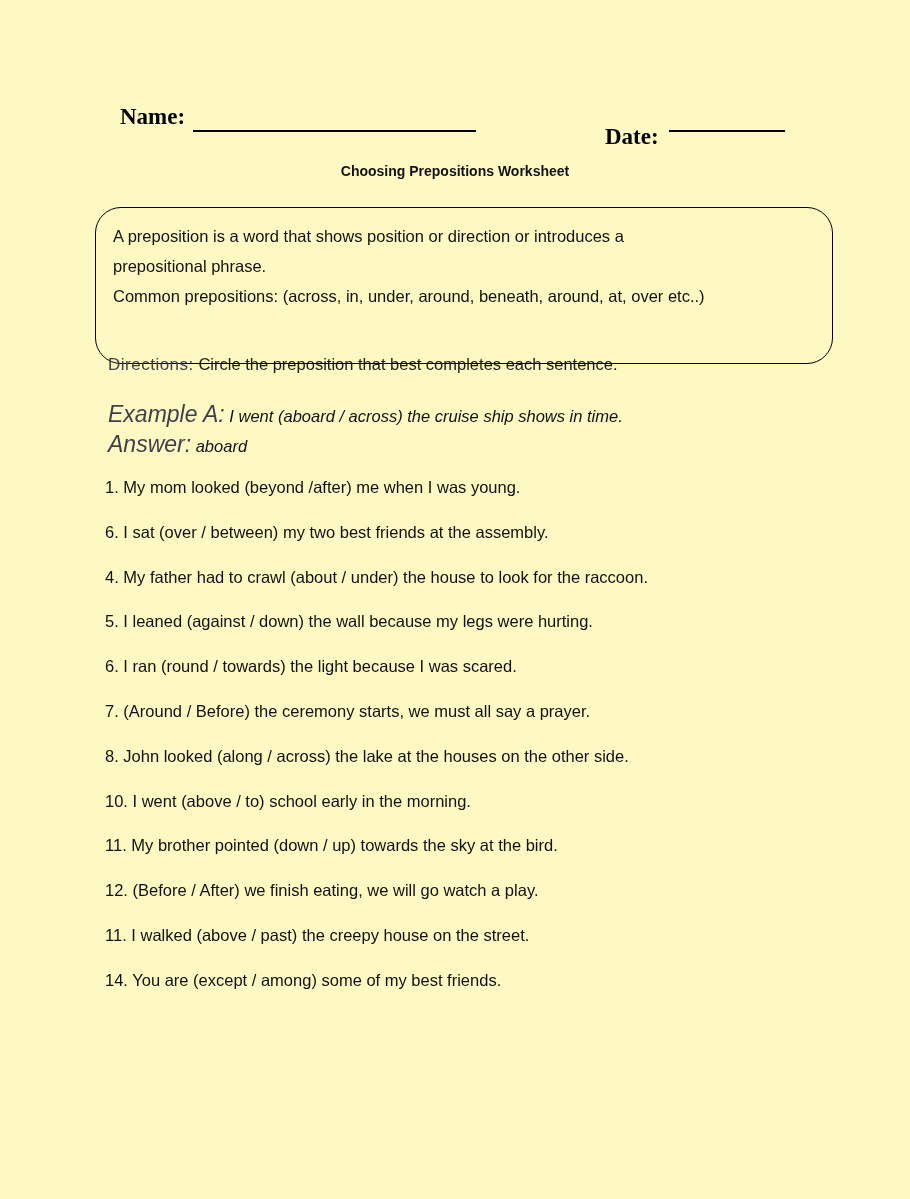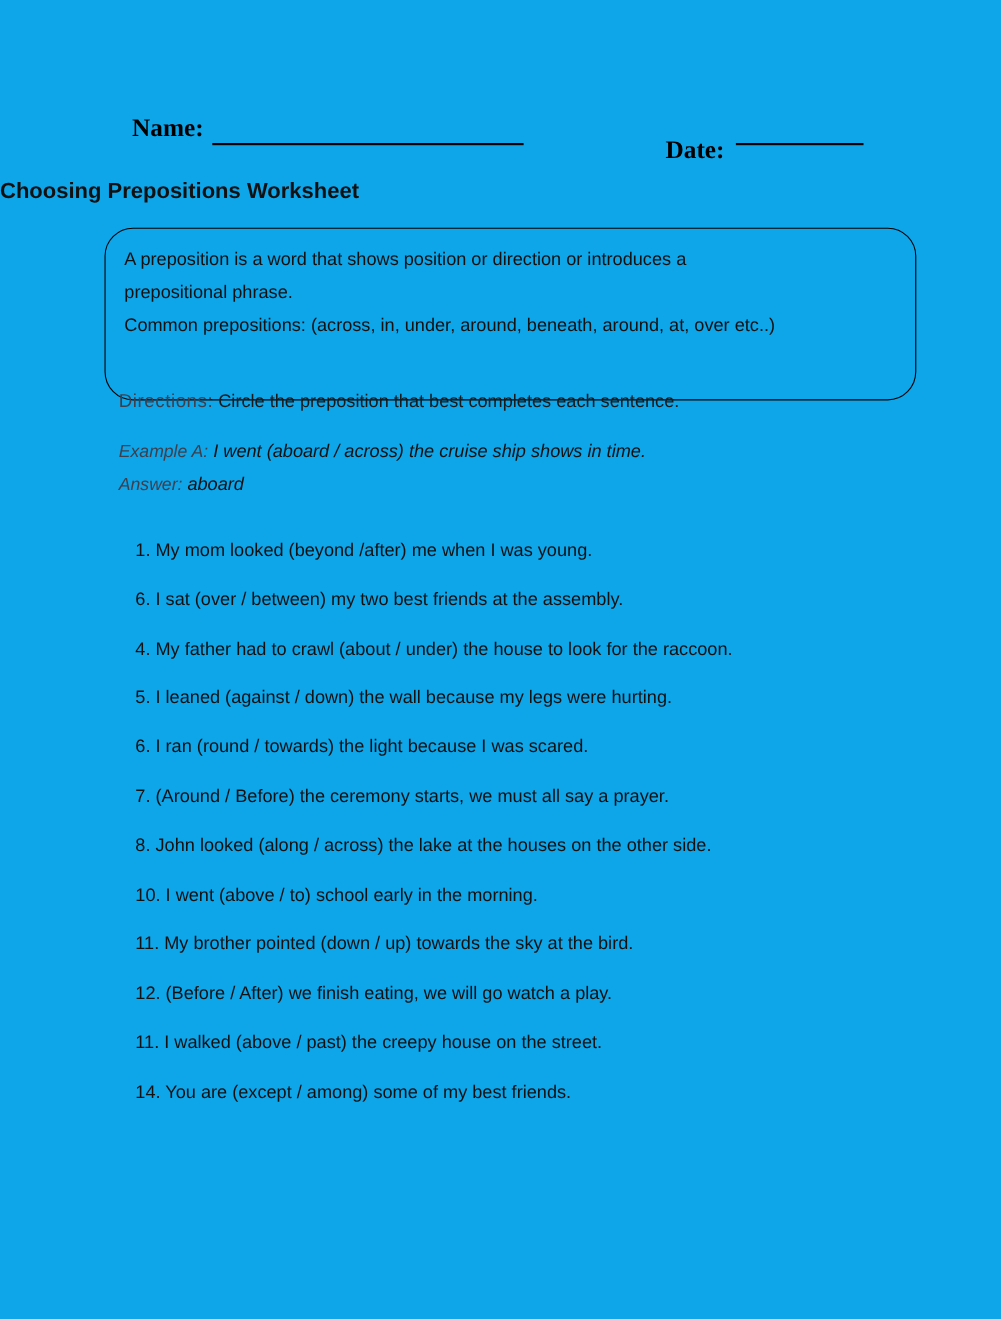--- a/index.html
+++ b/index.html
@@ -1,19 +1,19 @@
 <!DOCTYPE html>
 <html><head>
 <meta charset="utf-8">
 <style>
   html,body{margin:0;padding:0;background:#ffffff;}
   .page{
     position:relative;
     width:910px;height:1199px;
-    background:#0ea5e9;
+    background:#fef9c3;
     font-family:"Liberation Sans",sans-serif;
     color:#1a1a1a;
     overflow:hidden;
     text-decoration:underline;
   }
   
   .name-label,.date-label{
     position:absolute;
     font-family:"Liberation Serif",serif;
     font-weight:bold;
@@ -21,22 +21,23 @@
     color:#000;
   }
   .name-label{left:120px;top:104px;}
   .date-label{left:605px;top:104px;margin-top:20px;}
   .blank-line{position:absolute;border-bottom:2px solid #000;height:1px;}
   .name-line{left:193px;top:129px;width:283px;}
   .date-line{left:669px;top:129px;width:116px;}
   
   .title{
     position:absolute;left:0;top:163px;width:100%;
+    text-align:center;
     font-weight:bold;
-    font-size:20px;
+    font-size:14px;
     color:#111;
   }
   
   .info-box{
     position:absolute;
     left:95px;top:207px;
     width:738px;height:157px;
     border:1.5px solid #000;
     border-radius:26px;
     box-sizing:border-box;
@@ -52,26 +53,26 @@
   .directions .label{
     font-size:17px;
     color:#3f3f4c;
     letter-spacing:0.5px;
   }
   
   .example-row{position:absolute;left:108px;top:401px;font-size:16.5px;}
   .answer-row{position:absolute;left:108px;top:431px;font-size:16.5px;}
   .italic-label{
     font-style:italic;
-    font-size:16px;
+    font-size:23px;
     color:#3f3f4c;
   }
   .italic-text{font-style:italic;color:#111;}
   
-  .questions{position:absolute;left:123px;top:477px;width:720px;margin-top:13px;}
+  .questions{position:absolute;left:105px;top:477px;width:720px;}
   .q{
     font-size:16.5px;
     line-height:21px;
     color:#111;
     margin-bottom:23.8px;
     white-space:nowrap;
   }
 </style>
 </head>
 <body>

